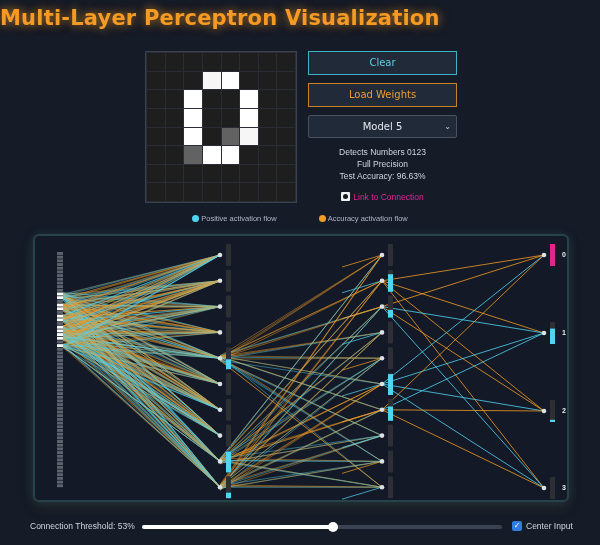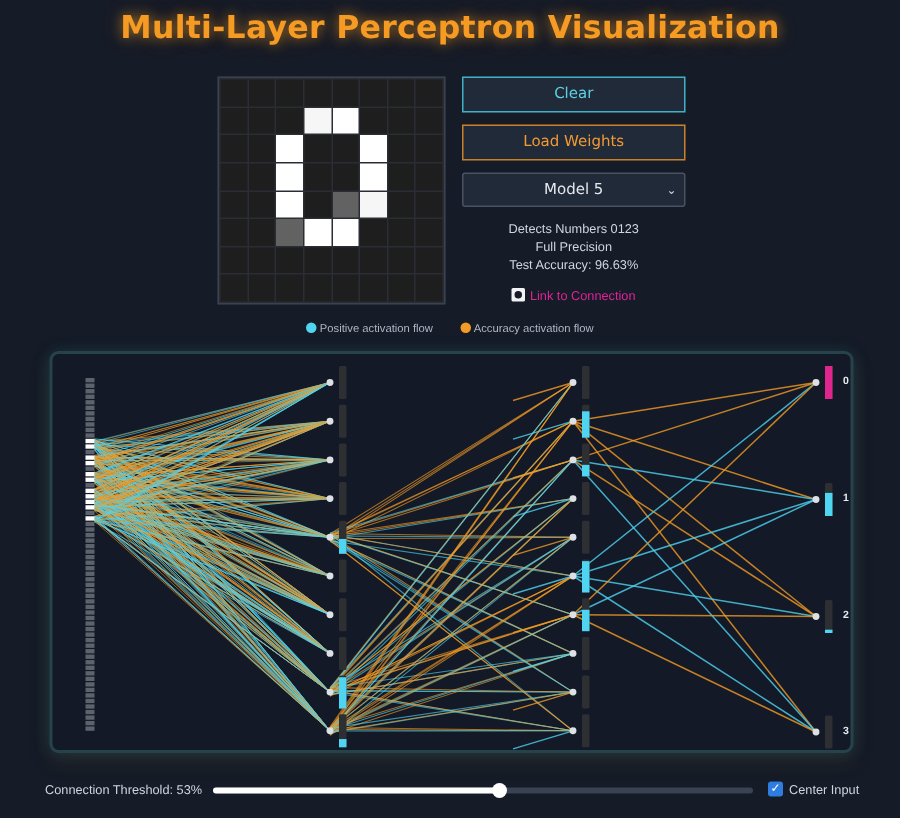--- a/index.html
+++ b/index.html
@@ -1,32 +1,32 @@
 <!DOCTYPE html>
 <html><head>
 <meta charset="utf-8">
 <style>
   html,body{margin:0;padding:0;}
   body{width:600px;height:545px;background:#151b27;font-family:"Liberation Sans",sans-serif;color:#cfd6e0;position:relative;overflow:hidden;}
-  .title{position:absolute;left:0;top:6px;width:600px;text-align:center;font-family:"DejaVu Sans",sans-serif;font-weight:bold;font-size:21px;color:#f59a23;text-shadow:0 0 8px rgba(245,154,35,0.55),0 0 14px rgba(245,154,35,0.3);letter-spacing:0.2px;}
+  .title{position:absolute;left:0;top:6px;width:600px;font-family:"DejaVu Sans",sans-serif;font-weight:bold;font-size:21px;color:#f59a23;text-shadow:0 0 8px rgba(245,154,35,0.55),0 0 14px rgba(245,154,35,0.3);letter-spacing:0.2px;}
   .grid{position:absolute;left:145px;top:51px;width:152px;height:152px;background:#2a2d33;border:1px solid #3a4150;display:grid;grid-template-columns:repeat(8,1fr);grid-template-rows:repeat(8,1fr);gap:1px;padding:1px;box-sizing:border-box;}
   .cell{background:#1e1e1e;}
   .controls{position:absolute;left:308px;top:51px;width:149px;}
   .btn{display:block;width:149px;height:24px;box-sizing:border-box;border-radius:0;background:#212a38;font-size:10px;text-align:center;line-height:22px;margin-bottom:8px;font-family:"DejaVu Sans",sans-serif;}
   .btn-clear{border:1px solid #3fb0c6;color:#5fd0e4;}
   .btn-load{border:1px solid #c98026;color:#f09a33;text-align:center;}
   .select{position:relative;width:149px;height:23px;box-sizing:border-box;border:1px solid #4a5262;border-radius:2px;background:#212a38;color:#e4e8ee;font-size:10px;line-height:21px;text-align:center;font-family:"DejaVu Sans",sans-serif;}
   .select .chev{position:absolute;right:5px;top:0;font-size:8px;color:#cfd6e0;}
   .info{position:absolute;left:308px;top:146px;width:149px;text-align:center;font-size:8.5px;line-height:12px;color:#cfd6e0;}
   .repo{position:absolute;left:308px;top:192px;width:149px;text-align:center;font-size:8.5px;color:#e0239a;}
   .gh{display:inline-block;width:9px;height:9px;background:#f2f2f2;border-radius:1px;vertical-align:-1px;margin-right:3px;position:relative;}
   .gh::after{content:"";position:absolute;left:2px;top:2px;width:5px;height:5px;border-radius:50%;background:#151b27;}
   .legend{position:absolute;left:0;top:214px;width:600px;text-align:center;font-size:7.5px;color:#aeb7c4;}
   .legend .dot{display:inline-block;width:7px;height:7px;border-radius:50%;vertical-align:-1px;margin-right:2px;}
-  .legend .item{margin:0 8px;}
+  .legend .item{margin:0 20px;}
   .panel{position:absolute;left:33px;top:234px;width:536px;height:268px;box-sizing:border-box;border:2px solid #26424b;border-radius:6px;background:#131926;box-shadow:0 0 10px rgba(40,120,140,0.25),0 6px 14px rgba(120,100,40,0.15);}
   svg.net{position:absolute;left:0;top:0;}
   .footer{position:absolute;left:30px;top:519px;width:545px;height:16px;font-size:8.5px;color:#cfd6e0;}
   .thr-label{position:absolute;left:0;top:2px;}
   .slider{position:absolute;left:112px;top:6px;width:360px;height:4px;background:#394353;border-radius:2px;}
   .slider .fill{position:absolute;left:0;top:0;height:4px;background:#ffffff;border-radius:2px;}
   .slider .thumb{position:absolute;top:-3px;width:10px;height:10px;border-radius:50%;background:#ffffff;margin-left:-5px;}
   .chk{position:absolute;left:482px;top:2px;width:10px;height:10px;border-radius:2px;background:#2f7de1;color:#fff;font-size:8px;line-height:10px;text-align:center;}
   .chk-label{position:absolute;left:496px;top:2px;}
   .out-label{position:absolute;font-size:7px;color:#e8ecf1;font-weight:bold;}

